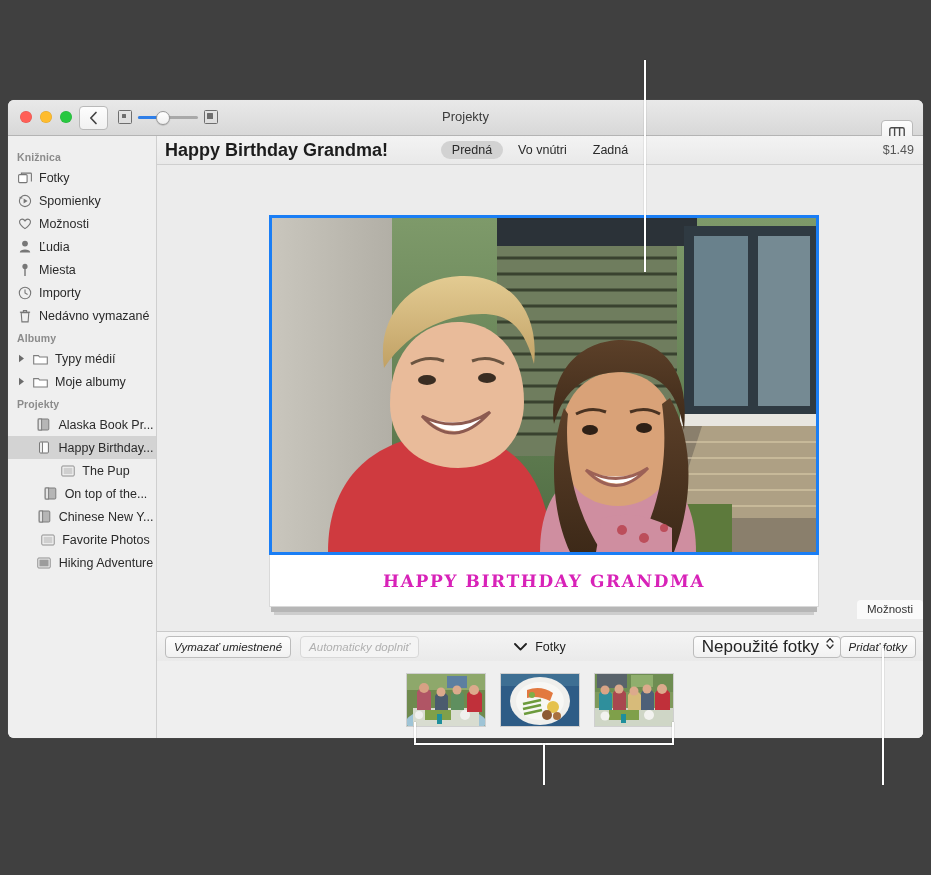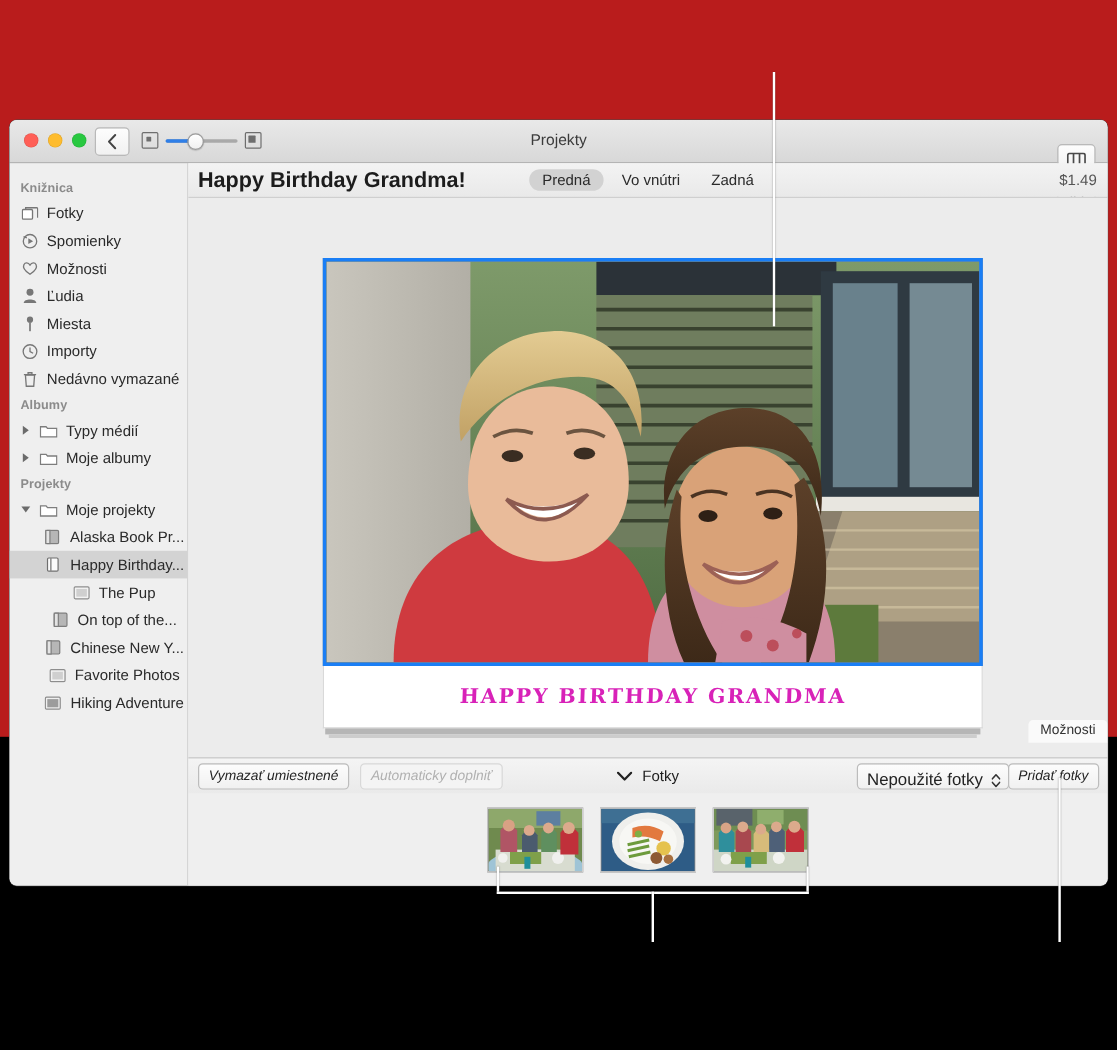--- a/index.html
+++ b/index.html
@@ -1,18 +1,18 @@
 <!DOCTYPE html>
 <html><head>
 <meta charset="utf-8">
 <style>
   html,body{margin:0;padding:0;background:#000;}
   body{width:931px;height:875px;overflow:hidden;font-family:"Liberation Sans",sans-serif;-webkit-font-smoothing:antialiased;}
 
-  .stage{position:relative;width:931px;height:614px;background:#b91c1c;}
+  .stage{position:relative;width:931px;height:875px;background:#404040;}
 
   
   .window{position:absolute;left:8px;top:100px;width:915px;height:638px;background:#ececec;
           border-radius:6px;overflow:hidden;box-shadow:0 0 0 0.5px #4a4a4a;}
 
   
   .titlebar{position:relative;height:35px;background:linear-gradient(to bottom,#e9e9e9,#d8d8d8);
             border-bottom:1px solid #b4b4b4;}
   .traffic{position:absolute;left:12px;top:11px;display:flex;gap:8px;}
   .dot{width:12px;height:12px;border-radius:50%;}
@@ -76,21 +76,21 @@
 
   .optstab{position:absolute;left:0;right:0;bottom:12px;display:flex;justify-content:flex-end;}
   .optstab span{background:#fafafa;border-radius:4px 4px 0 0;font-size:11.5px;color:#333;padding:3px 10px 4px;}
 
   .bottombar{height:29px;background:linear-gradient(to bottom,#f4f4f4,#eaeaea);border-top:1px solid #c9c9c9;
              display:flex;align-items:center;position:relative;}
   .bbtn{height:20px;border-radius:4px;background:linear-gradient(to bottom,#fdfdfd,#f1f1f1);border:1px solid #bcbcbc;
         font-size:11.5px;color:#242424;display:flex;align-items:center;padding:0 8px;font-style:italic;}
   .bbtn.dis{color:#b0b0b0;background:#f4f4f4;border-color:#d8d8d8;}
   .popup{height:20px;border-radius:4px;background:linear-gradient(to bottom,#fdfdfd,#f1f1f1);border:1px solid #bcbcbc;
-         font-size:14px;color:#242424;display:flex;align-items:flex-end;gap:7px;padding:0 6px 0 8px;margin-left:20px;}
+         font-size:17px;color:#242424;display:flex;align-items:flex-start;gap:7px;padding:0 6px 0 8px;margin-left:20px;}
   .fotkygrp{position:absolute;left:0;right:0;display:flex;justify-content:center;align-items:center;gap:8px;
             font-size:12.5px;color:#1d1d1d;}
 
   .tray{height:78px;background:#efefef;display:flex;align-items:center;justify-content:center;gap:14px;}
   .thumb{width:80px;height:54px;border:1px solid #cfcfcf;box-sizing:border-box;overflow:hidden;position:relative;background:#777;}
 
   
   .callout{position:absolute;background:#fff;box-shadow:0 0 1px rgba(0,0,0,.55);}
   .v-top{left:644px;top:60px;width:2px;height:212px;}
   .v-right{left:882px;top:648px;width:2px;height:137px;}
@@ -250,33 +250,20 @@
           <span class="ico">
             <svg width="15" height="12" viewBox="0 0 15 12">
                 <path d="M0.7 2.6 H5.4 L6.6 4 H14.3 V11 H0.7 Z" fill="#fff" stroke="#7d7d7d" stroke-width="1.1"></path>
               </svg>
           </span>
           <span>Moje albumy</span>
         </div>
 
         <div class="sechdr">Projekty</div>
 
-        <div class="srow lvl1">
-          <span class="tw">
-            <svg width="9" height="7" viewBox="0 0 9 7">
-                <polygon points="0.8,1 8.2,1 4.5,6" fill="#6b6b6b"></polygon>
-              </svg>
-          </span>
-          <span class="ico">
-            <svg width="15" height="12" viewBox="0 0 15 12">
-                <path d="M0.7 2.6 H5.4 L6.6 4 H14.3 V11 H0.7 Z" fill="#fff" stroke="#7d7d7d" stroke-width="1.1"></path>
-              </svg>
-          </span>
-          <span>Moje projekty</span>
-        </div>
 
         <div class="srow indent">
           <span class="ico">
             <svg width="13" height="13" viewBox="0 0 13 13">
                 <rect x="1.2" y="1" width="10.6" height="11" rx="1" fill="#b6b6b6" stroke="#7d7d7d" stroke-width="1"></rect>
                 <rect x="1.2" y="1" width="3.4" height="11" fill="#e4e4e4" stroke="#7d7d7d" stroke-width="1"></rect>
               </svg>
           </span>
           <span>Alaska Book Pr...</span>
         </div>

